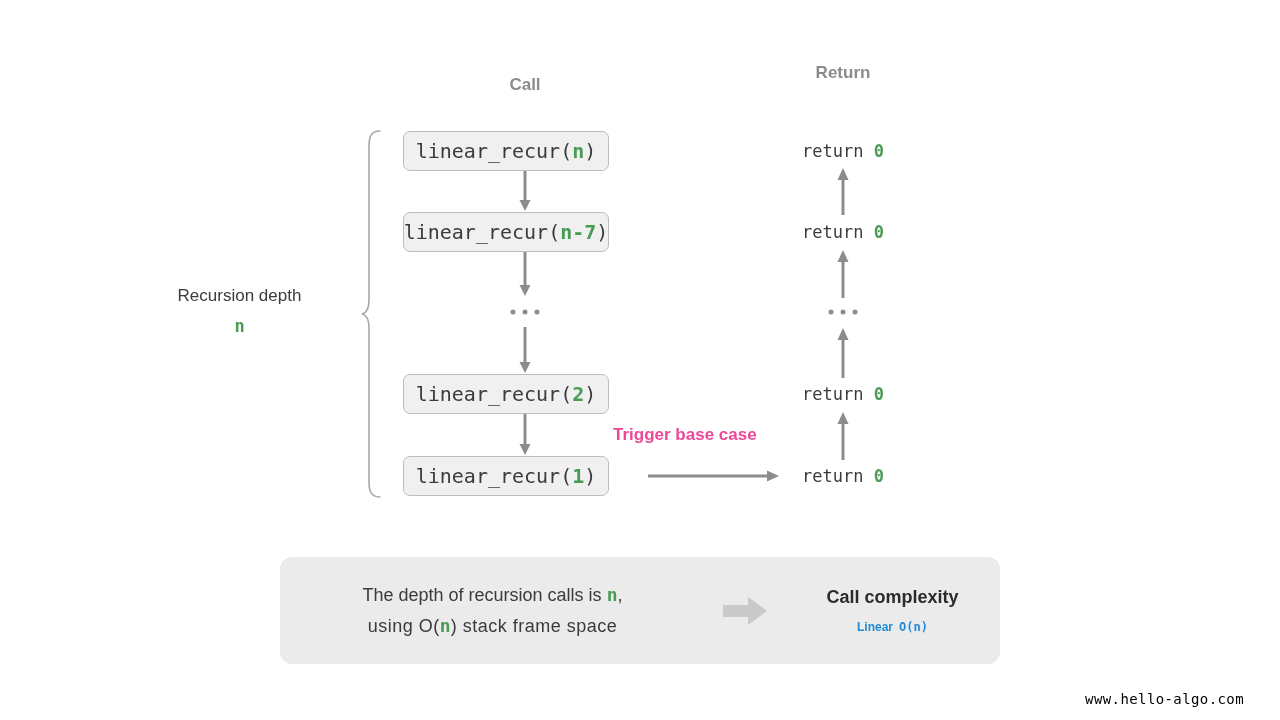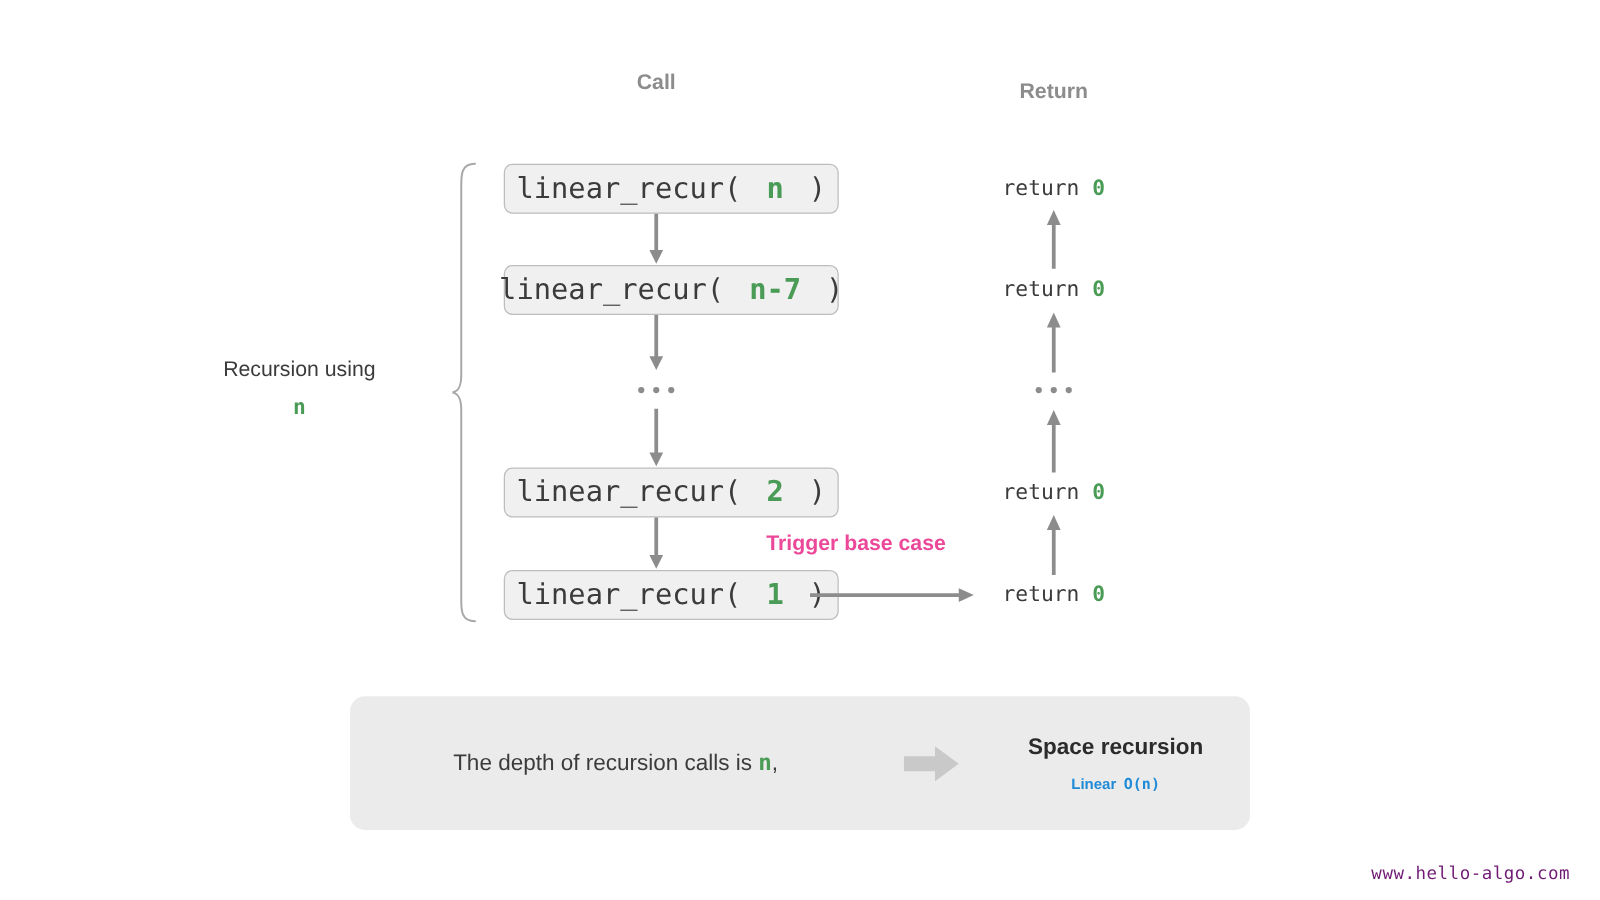--- a/index.html
+++ b/index.html
@@ -24,42 +24,41 @@
   
   .col-header {
     position: absolute;
     font-size: 17px;
     font-weight: bold;
     color: #8c8c8c;
     text-align: center;
     transform: translateX(-50%);
     white-space: nowrap;
   }
-  #hdr-call   { left: 525px; top: 56px; }
+  #hdr-call   { left: 525px; top: 75px; }
   #hdr-return { left: 843px; top: 63px; }
 
   
   .call-box {
     position: absolute;
     left: 403px;
-    width: 268px;
+    width: 206px;
     height: 40px;
     box-sizing: border-box;
     background: #f0f0f0;
     border: 1.5px solid #bdbdbd;
     border-radius: 7px;
     display: flex;
     align-items: center;
     justify-content: center;
     font-family: "DejaVu Sans Mono", monospace;
-    font-size: 23px;
+    font-size: 20px;
     color: #3b3b3b;
     letter-spacing: 0px;
     white-space: nowrap;
-    gap: 20px;
   }
   .call-box .arg { color: #4a9b55; font-weight: bold; }
 
   
   .ret-label {
     position: absolute;
     left: 843px;
     transform: translate(-50%, -50%);
     font-family: "DejaVu Sans Mono", monospace;
     font-size: 17px;
@@ -167,42 +166,42 @@
     color: #1f8bd6;
   }
   #summary-right .sr-value .mono {
     font-family: "DejaVu Sans Mono", monospace;
     margin-left: 6px;
   }
 
   
   #watermark {
     position: absolute;
-    right: 24px;
+    right: 36px;
     bottom: 13px;
     font-family: "DejaVu Sans Mono", monospace;
     font-size: 14px;
-    color: #701a75;
+    color: #000000;
     letter-spacing: 0.4px;
   }
 </style>
 </head>
 <body>
 
 <div class="canvas">
 
   <div id="hdr-call" class="col-header">Call</div>
   <div id="hdr-return" class="col-header">Return</div>
 
   <svg id="depth-brace" width="26" height="372" viewBox="0 0 26 372">
     <path d="M 20 3 C 9 3 9 12 9 20 L 9 172 C 9 181 7 185 2 186 C 7 187 9 191 9 200 L 9 352 C 9 360 9 369 20 369" fill="none" stroke="#a8a8a8" stroke-width="1.6" stroke-linecap="round"></path>
   </svg>
 
   <div id="depth-label">
-    <span>Recursion using</span>
+    <span>Recursion depth</span>
     <span class="depth-n">n</span>
   </div>
 
   <div class="call-box" style="top:131px">
     <span>linear_recur(</span>
       <span class="arg">n</span>
       <span>)</span>
   </div>
 
   <div class="call-box" style="top:212px">
@@ -288,31 +287,34 @@
   <svg class="arrow-svg" style="left:833px; top:412px" width="20" height="48">
     <line x1="10" y1="48" x2="10" y2="10" stroke="#8c8c8c" stroke-width="3"></line>
     <polygon points="10,0 4.5,12 15.5,12" fill="#8c8c8c"></polygon>
   </svg>
 
   <div id="summary-panel">
 
     <div id="summary-left">
       <div>
         <span>The depth of recursion calls is </span><span class="hl">n</span><span>,</span>
+      </div>
+      <div>
+        <span class="bigo">using O(</span><span class="hl">n</span><span class="bigo">) stack frame space</span>
       </div>
     </div>
 
     <div id="summary-arrow">
       <svg width="44" height="28" viewBox="0 0 44 28">
         <polygon points="0,8 25,8 25,0 44,14 25,28 25,20 0,20" fill="#c9c9c9"></polygon>
       </svg>
     </div>
 
     <div id="summary-right">
-      <span class="sr-title">Space recursion</span>
+      <span class="sr-title">Call complexity</span>
       <span class="sr-value">
         <span>Linear</span><span class="mono">O(n)</span>
       </span>
     </div>
 
   </div>
 
   <div id="watermark">www.hello-algo.com</div>
 
 </div>

